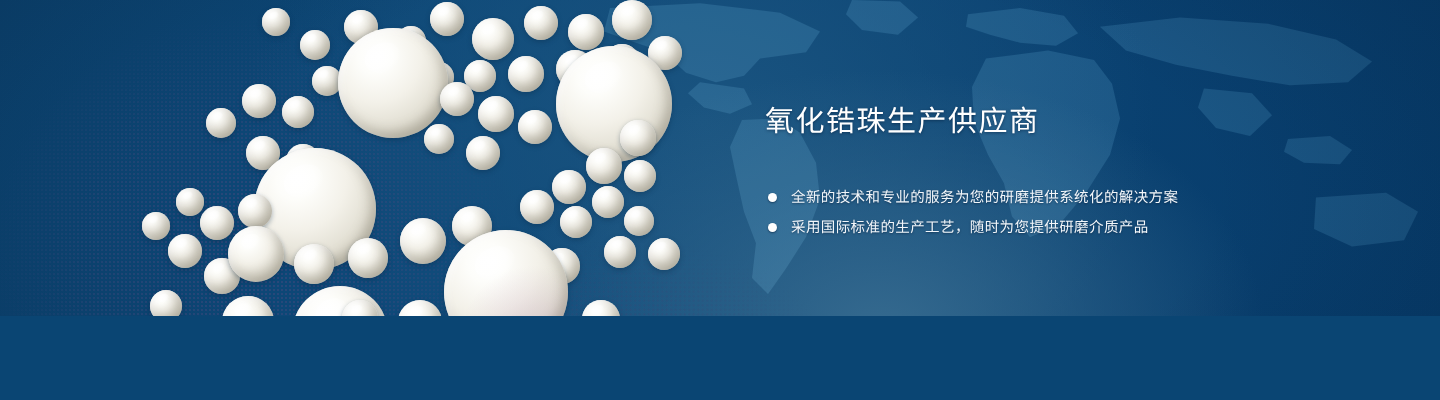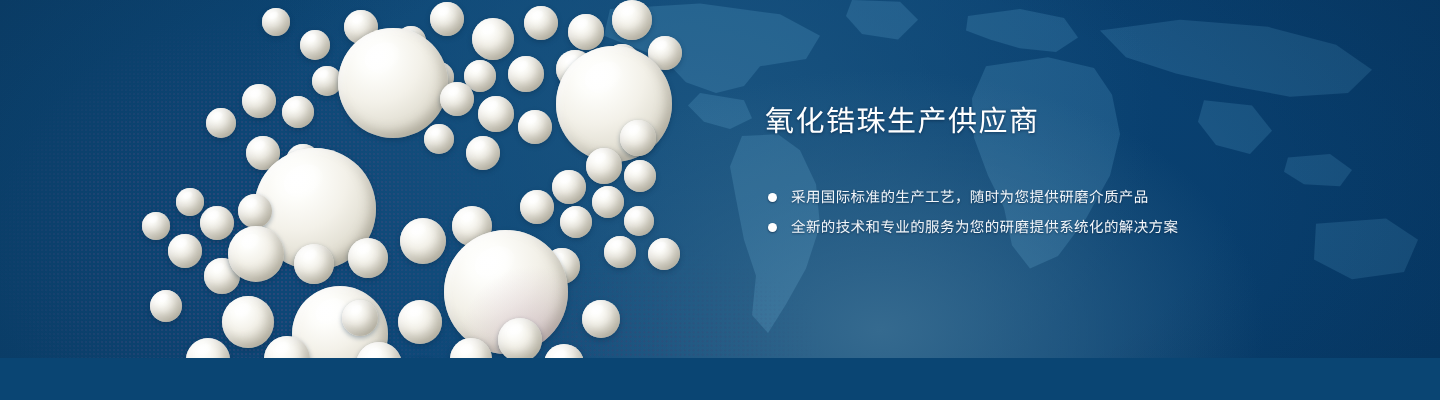--- a/index.html
+++ b/index.html
@@ -2,21 +2,21 @@
 <html lang="zh-CN"><head>
 <meta charset="utf-8">
 <title>Banner</title>
 <style>
   html,body{margin:0;padding:0;background:#0a4573;}
   *{box-sizing:border-box;}
 
   .banner{
     position:relative;
     width:1440px;
-    height:358px;
+    height:316px;
     overflow:hidden;
     font-family:"Liberation Sans","DejaVu Sans",sans-serif;
     background:#0a4573;
     padding-left:40px;
   }
 
   
   .bg-base{
     position:absolute; inset:0;
     background:
@@ -256,22 +256,22 @@
     <div class="bead" style="left:142px;top:212px;width:28px;height:28px;"></div>
   </div>
 
   <div class="copy">
 
     <h1 class="headline">氧化锆珠生产供应商</h1>
 
     <ul class="bullets">
       <li class="bullet">
         <span class="dot"></span>
-        <span>采用国际标准的生产工艺，随时为您提供研磨介质产品</span>
+        <span>全新的技术和专业的服务为您的研磨提供系统化的解决方案</span>
       </li>
       <li class="bullet">
         <span class="dot"></span>
-        <span>全新的技术和专业的服务为您的研磨提供系统化的解决方案</span>
+        <span>采用国际标准的生产工艺，随时为您提供研磨介质产品</span>
       </li>
     </ul>
 
   </div>
 </div>
 
 </body></html>

